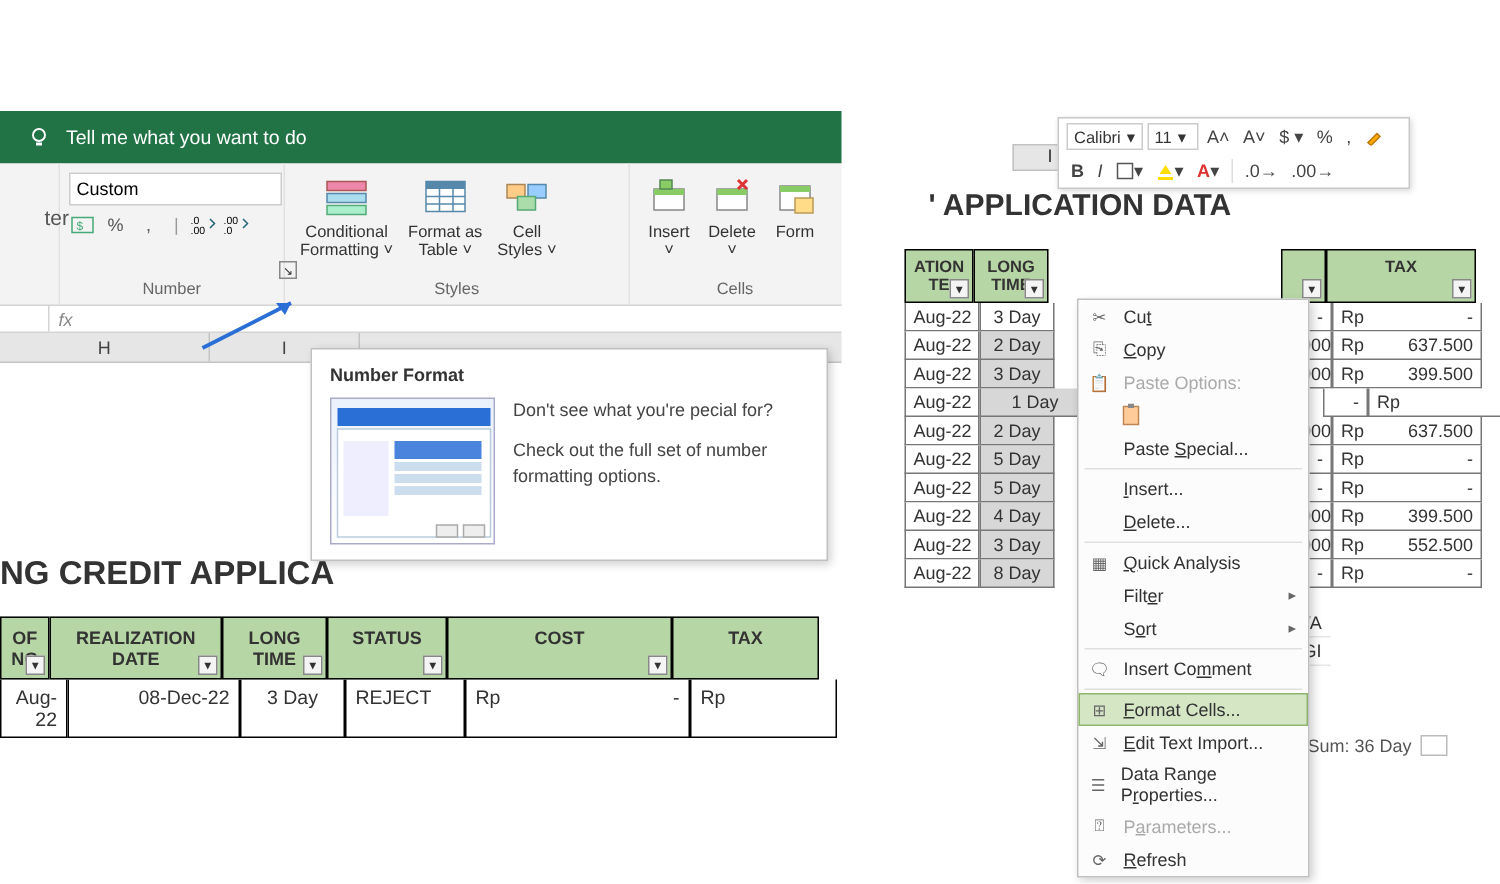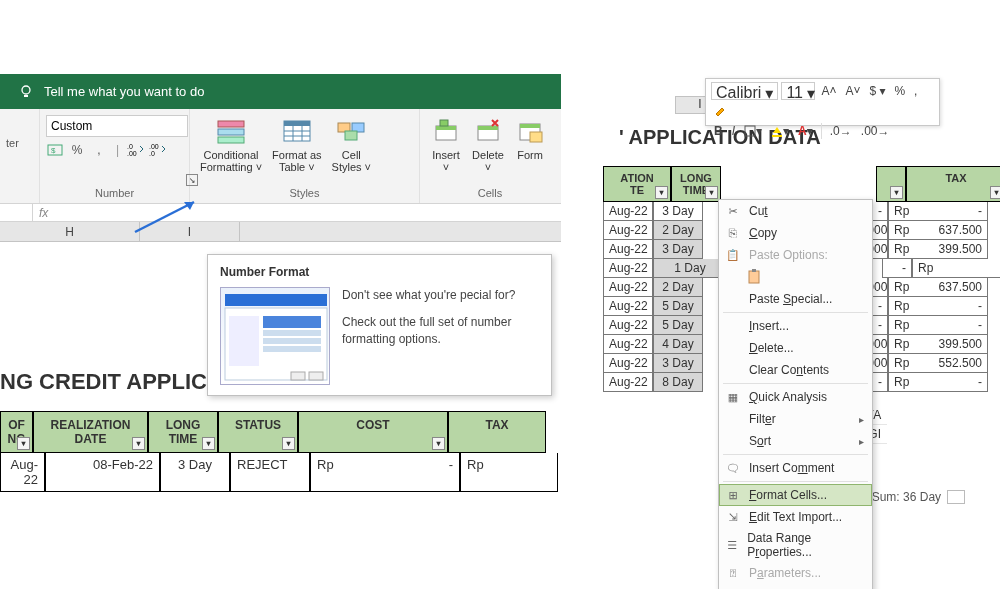--- a/index.html
+++ b/index.html
@@ -21,31 +21,31 @@
   
   .number-box { width: 150px; }
   .num-select { width: 142px; height: 22px; border: 1px solid #ccc; font-size: 12px; padding: 1px 4px; background: #fff; margin: 2px 0 4px 0; }
   .num-row { display: flex; gap: 4px; align-items: center; }
   .small-icon { width: 18px; height: 18px; display: inline-flex; align-items: center; justify-content: center; font-size: 12px; color: #555; }
   .sep { color: #999; margin: 0 4px; }
   
   .dialog-launcher { position: absolute; bottom: 17px; width: 12px; height: 12px; border: 1px solid #888; display: flex; align-items: center; justify-content: center; font-size: 8px; cursor: pointer; }
   .launcher-number { left: 186px; }
   
-  .ter-left { width: 40px; padding-top: 24px; font-size: 11px; color: #555; text-align: left; }
+  .ter-left { width: 40px; padding-top: 24px; font-size: 14px; color: #555; text-align: right; }
   
   
   .col-headers-row { display: flex; height: 20px; background: #e6e6e6; border-bottom: 1px solid #c4c4c4; }
   .col-hdr { border-right: 1px solid #c4c4c4; text-align: center; font-size: 12px; color: #444; display: flex; align-items: center; justify-content: center; }
   
   
   .arrow { position: absolute; left: 130px; top: 196px; width: 75px; height: 40px; }
   
   
-  .supertip { position: absolute; left: 207px; top: 254px; width: 345px; background: #fff; border: 1px solid #c0c0c0; box-shadow: 2px 2px 6px rgba(0,0,0,.2); padding: 10px 12px; z-index: 5; }
+  .supertip { position: absolute; left: 207px; top: 232px; width: 345px; background: #fff; border: 1px solid #c0c0c0; box-shadow: 2px 2px 6px rgba(0,0,0,.2); padding: 10px 12px; z-index: 5; }
   .supertip h4 { font-size: 12px; font-weight: 600; margin-bottom: 8px; }
   .supertip-body { display: flex; gap: 12px; }
   .supertip-img { width: 110px; height: 98px; background: linear-gradient(#eaf1fb,#fff); border: 1px solid #aac; position: relative; }
   .supertip-text { font-size: 12px; color: #444; line-height: 1.4; }
   
   
   .sheet-left { position: absolute; left: 0; top: 331px; width: 560px; }
   .sheet-gap { height: 30px; }
   .big-heading { font-size: 22px; font-weight: 700; padding: 8px 0 8px 0; }
   .grid-headers { display: flex; }
@@ -54,21 +54,21 @@
   .grid-row { display: flex; }
   .td { border: 1px solid #000; border-top: none; padding: 4px 6px; font-size: 13px; text-align: right; background: #fff; }
   .td.left { text-align: left; }
   .td.center { text-align: center; }
   
   
   .right-panel { position: absolute; left: 595px; top: 68px; width: 405px; }
   .mini-toolbar { position: absolute; left: 110px; top: 10px; width: 235px; height: 48px; background: #fff; border: 1px solid #c8c8c8; box-shadow: 1px 1px 4px rgba(0,0,0,.15); padding: 3px 5px; display: flex; flex-wrap: wrap; align-items: center; gap: 3px; font-size: 12px; z-index: 3; }
   .mini-sep { width: 1px; height: 16px; background: #ddd; margin: 0 2px; }
   .mini-btn { padding: 1px 3px; font-size: 12px; color: #444; cursor: pointer; display: inline-flex; align-items: center; }
-  .font-box { border: 1px solid #ccc; padding: 1px 4px; font-size: 16px; height: 18px; display: inline-flex; align-items: flex-start; gap: 4px; }
+  .font-box { border: 1px solid #ccc; padding: 1px 4px; font-size: 11px; height: 18px; display: inline-flex; align-items: flex-end; gap: 4px; }
   
   .big-heading-r { font-size: 20px; font-weight: 700; position: absolute; left: 24px; top: 58px; }
   
   .right-grid { position: absolute; left: 8px; top: 98px; }
   .rg-headers { display: flex; }
   .rth { background: #b7d6a5; border: 1px solid #000; padding: 5px 4px; text-align: center; font-weight: 700; font-size: 11px; position: relative; }
   .rrow { display: flex; }
   .rtd { border: 1px solid #777; border-top: none; padding: 2px 5px; font-size: 12px; text-align: right; background: #fff; white-space: nowrap; }
   .rtd.sel { background: #d7d7d7; }
   .rtd.center { text-align: center; }
@@ -272,21 +272,21 @@
     <div class="th" style="width:115px;white-space:pre-line"><span>REALIZATION
 DATE</span><span class="filter-btn">▾</span></div>
     <div class="th" style="width:70px;white-space:pre-line"><span>LONG
 TIME</span><span class="filter-btn">▾</span></div>
     <div class="th" style="width:80px"><span>STATUS</span><span class="filter-btn">▾</span></div>
     <div class="th" style="width:150px"><span>COST</span><span class="filter-btn">▾</span></div>
     <div class="th" style="width:98px"><span>TAX</span></div>
   </div>
   <div class="grid-row">
     <div class="td" style="width:45px">Aug-22</div>
-    <div class="td" style="width:115px">08-Feb-22</div>
+    <div class="td" style="width:115px">08-Dec-22</div>
     <div class="td center" style="width:70px">3 Day</div>
     <div class="td left" style="width:80px">REJECT</div>
     <div class="td" style="width:150px;display:flex;justify-content:space-between">
         <span>Rp</span>
         <span>-</span>
       </div>
     <div class="td left" style="width:98px">Rp</div>
   </div>
 </div>
 
@@ -320,21 +320,21 @@
     <span class="mini-btn"><span style="color:#d33;font-weight:700">A</span>▾</span>
     <span class="mini-sep"></span>
     <span class="mini-btn">.0→</span>
     <span class="mini-btn">.00→</span>
   </div>
 
   <div class="big-heading-r">' <span>APPLICATION DATA</span></div>
 
   <div class="right-grid">
     <div class="rg-headers">
-      <div class="rth" style="width:68px;white-space:pre-line"><span>ATION
+      <div class="rth" style="width:46px;white-space:pre-line"><span>ATION
 TE</span><span class="filter-btn">▾</span></div>
       <div class="rth" style="width:50px;white-space:pre-line"><span>LONG
 TIME</span><span class="filter-btn">▾</span></div>
 
       <div style="width:155px"></div>
       <div class="rth" style="width:30px">&nbsp;<span class="filter-btn">▾</span></div>
       <div class="rth" style="width:100px"><span>TAX</span><span class="filter-btn">▾</span></div>
     </div>
     <div id="right-rows">
         <div class="rrow">
@@ -466,24 +466,20 @@
         </div>
       <div class="ctx-sep"></div>
       <div class="ctx-item">
           <span class="ctx-icon"></span>
           <span><u class="acc">I</u>nsert...</span>
         </div>
       <div class="ctx-item">
           <span class="ctx-icon"></span>
           <span><u class="acc">D</u>elete...</span>
         </div>
-      <div class="ctx-item">
-          <span class="ctx-icon"></span>
-          <span>Clear Co<u class="acc">n</u>tents</span>
-        </div>
       <div class="ctx-sep"></div>
       <div class="ctx-item">
           <span class="ctx-icon">▦</span>
           <span><u class="acc">Q</u>uick Analysis</span>
         </div>
       <div class="ctx-item">
           <span class="ctx-icon"></span>
           <span>Filt<u class="acc">e</u>r</span>
           <span class="ctx-sub">▸</span>
         </div>

